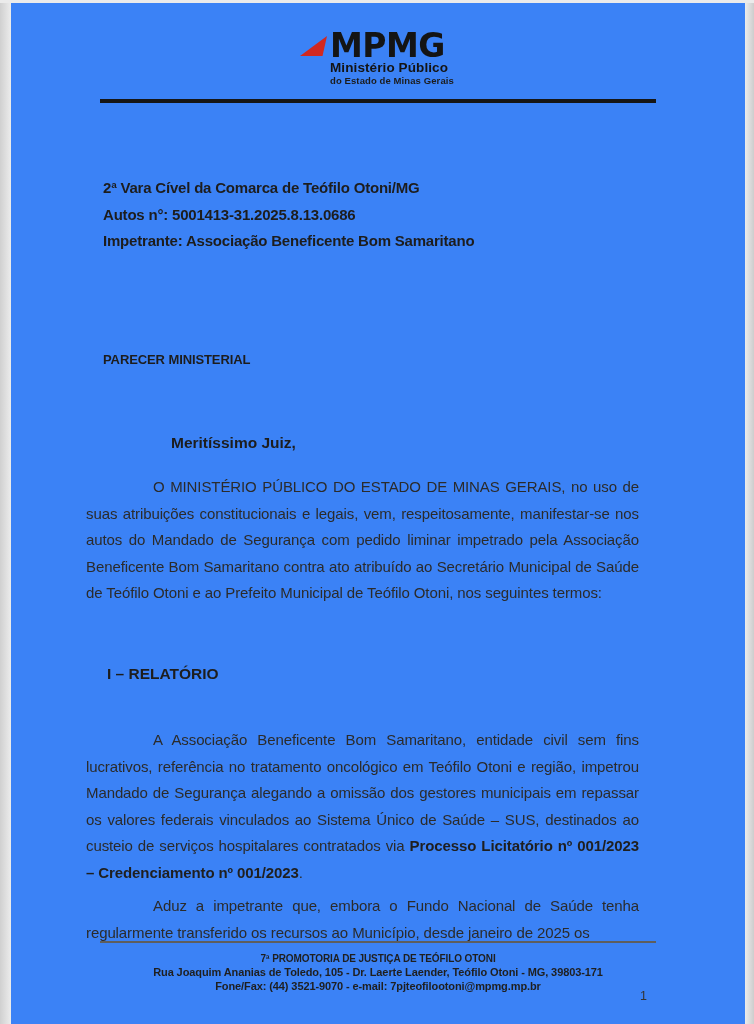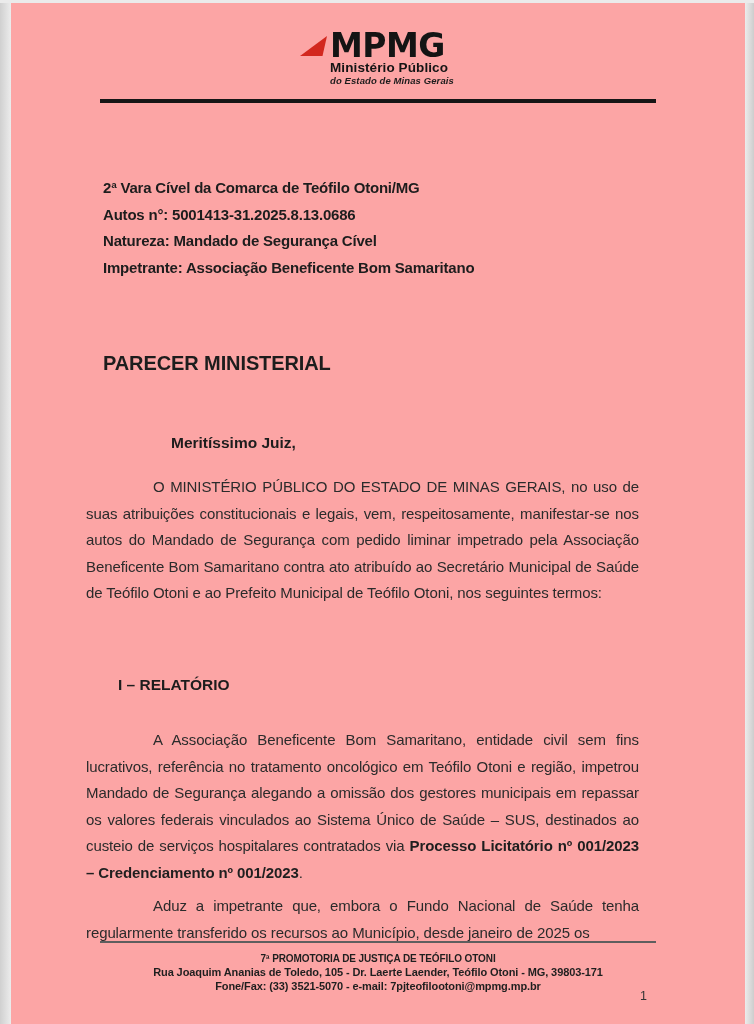--- a/index.html
+++ b/index.html
@@ -1,56 +1,56 @@
 <!DOCTYPE html>
 <html><head>
 <meta charset="utf-8">
 <style>
   html,body{margin:0;padding:0;background:#ffffff;}
   .page{
     position:relative;
     width:754px;height:1024px;
-    background:#fca5a5;
+    background:#3b82f6;
     overflow:hidden;
     font-family:"Liberation Sans",sans-serif;
     color:#2b2b2b;
   }
   .edge{position:absolute;top:0;height:100%;}
   .edge-left{left:0;width:11px;background:linear-gradient(to right,#d0d0d0,#ececec);}
   .edge-right{right:0;width:9px;background:linear-gradient(to left,#cdcdcd,#ececec);}
   .edge-top{position:absolute;top:0;left:0;width:100%;height:3px;background:#ebebeb;}
 
   .logo{position:absolute;left:300px;top:32px;color:#141414;}
   .logo-row{display:flex;align-items:flex-end;}
   .logo-tri{margin:0 1px 3px 0;display:block;}
   .logo-acronym{
     font-family:"DejaVu Sans",sans-serif;
     font-weight:bold;font-size:33px;line-height:27px;letter-spacing:-0.5px;
   }
   .logo-sub1{margin-left:30px;margin-top:2px;font-weight:bold;font-size:13.5px;line-height:14px;letter-spacing:0.1px;}
-  .logo-sub2{margin-left:30px;font-weight:bold;font-size:9.5px;line-height:11px;letter-spacing:0.1px;color:#1c1c1c;font-style:italic;}
+  .logo-sub2{margin-left:30px;font-weight:bold;font-size:9.5px;line-height:11px;letter-spacing:0.1px;color:#1c1c1c;}
 
   .rule-top{position:absolute;left:100px;top:99px;width:556px;height:4px;background:#161616;}
 
   .case-header{
     position:absolute;left:103px;top:143px;width:560px;
     font-weight:bold;font-size:15px;line-height:26.5px;
     letter-spacing:-0.2px;color:#1d1d1d;white-space:nowrap;margin-top:32px;
   }
 
-  .doc-title{position:absolute;left:103px;top:352px;margin:0;font-size:20px;font-weight:bold;color:#1d1d1d;letter-spacing:-0.1px;}
+  .doc-title{position:absolute;left:103px;top:352px;margin:0;font-size:13px;font-weight:bold;color:#1d1d1d;letter-spacing:-0.1px;}
   .salutation{position:absolute;left:171px;top:434px;margin:0;font-size:15.5px;font-weight:bold;color:#1d1d1d;}
 
   .para{
     position:absolute;left:86px;width:553px;margin:0;
     font-size:15px;line-height:26.5px;letter-spacing:-0.1px;
     text-align:justify;text-indent:67px;color:#2b2b2b;
   }
   #para-intro{top:474px;}
-  .section-heading{position:absolute;left:103px;top:661px;margin:15px;font-size:15.5px;font-weight:bold;color:#1d1d1d;}
+  .section-heading{position:absolute;left:103px;top:661px;margin:4px;font-size:15.5px;font-weight:bold;color:#1d1d1d;}
   #para-allegations{top:727px;}
   #para-transfer{top:893px;}
   .para strong{font-weight:bold;color:#1f1f1f;}
 
   .rule-footer{position:absolute;left:100px;top:941px;width:556px;height:2px;background:#5e5e5e;}
   .doc-footer{
     position:absolute;left:100px;top:952px;width:556px;
     text-align:center;font-weight:bold;color:#1f1f1f;
   }
   .footer-office{font-size:10px;line-height:14px;letter-spacing:-0.1px;}
@@ -76,39 +76,38 @@
     </div>
     <div class="logo-sub1">Ministério Público</div>
     <div class="logo-sub2">do Estado de Minas Gerais</div>
   </header>
 
   <div class="rule-top"></div>
 
   <section class="case-header">
     <div>2ª Vara Cível da Comarca de Teófilo Otoni/MG</div>
     <div>Autos n°: 5001413-31.2025.8.13.0686</div>
-    <div>Natureza: Mandado de Segurança Cível</div>
     <div>Impetrante: Associação Beneficente Bom Samaritano</div>
   </section>
 
   <h1 class="doc-title">PARECER MINISTERIAL</h1>
 
   <p class="salutation">Meritíssimo Juiz,</p>
 
   <p class="para" id="para-intro">O MINISTÉRIO PÚBLICO DO ESTADO DE MINAS GERAIS, no uso de suas atribuições constitucionais e legais, vem, respeitosamente, manifestar-se nos autos do Mandado de Segurança com pedido liminar impetrado pela Associação Beneficente Bom Samaritano contra ato atribuído ao Secretário Municipal de Saúde de Teófilo Otoni e ao Prefeito Municipal de Teófilo Otoni, nos seguintes termos:</p>
 
   <h2 class="section-heading">I – RELATÓRIO</h2>
 
   <p class="para" id="para-allegations"><span>A Associação Beneficente Bom Samaritano, entidade civil sem fins lucrativos, referência no tratamento oncológico em Teófilo Otoni e região, impetrou Mandado de Segurança alegando a omissão dos gestores municipais em repassar os valores federais vinculados ao Sistema Único de Saúde – SUS, destinados ao custeio de serviços hospitalares contratados via </span><strong>Processo Licitatório nº 001/2023 – Credenciamento nº 001/2023</strong><span>.</span></p>
 
   <p class="para" id="para-transfer">Aduz a impetrante que, embora o Fundo Nacional de Saúde tenha regularmente transferido os recursos ao Município, desde janeiro de 2025 os</p>
 
   <div class="rule-footer"></div>
 
   <footer class="doc-footer">
     <div class="footer-office">7ª PROMOTORIA DE JUSTIÇA DE TEÓFILO OTONI</div>
     <div class="footer-address">Rua Joaquim Ananias de Toledo, 105 - Dr. Laerte Laender, Teófilo Otoni - MG, 39803-171</div>
-    <div class="footer-contact">Fone/Fax: (33) 3521-5070 - e-mail: 7pjteofilootoni@mpmg.mp.br</div>
+    <div class="footer-contact">Fone/Fax: (44) 3521-9070 - e-mail: 7pjteofilootoni@mpmg.mp.br</div>
   </footer>
 
   <div class="page-number">1</div>
 
 </div>
 
 </body></html>

